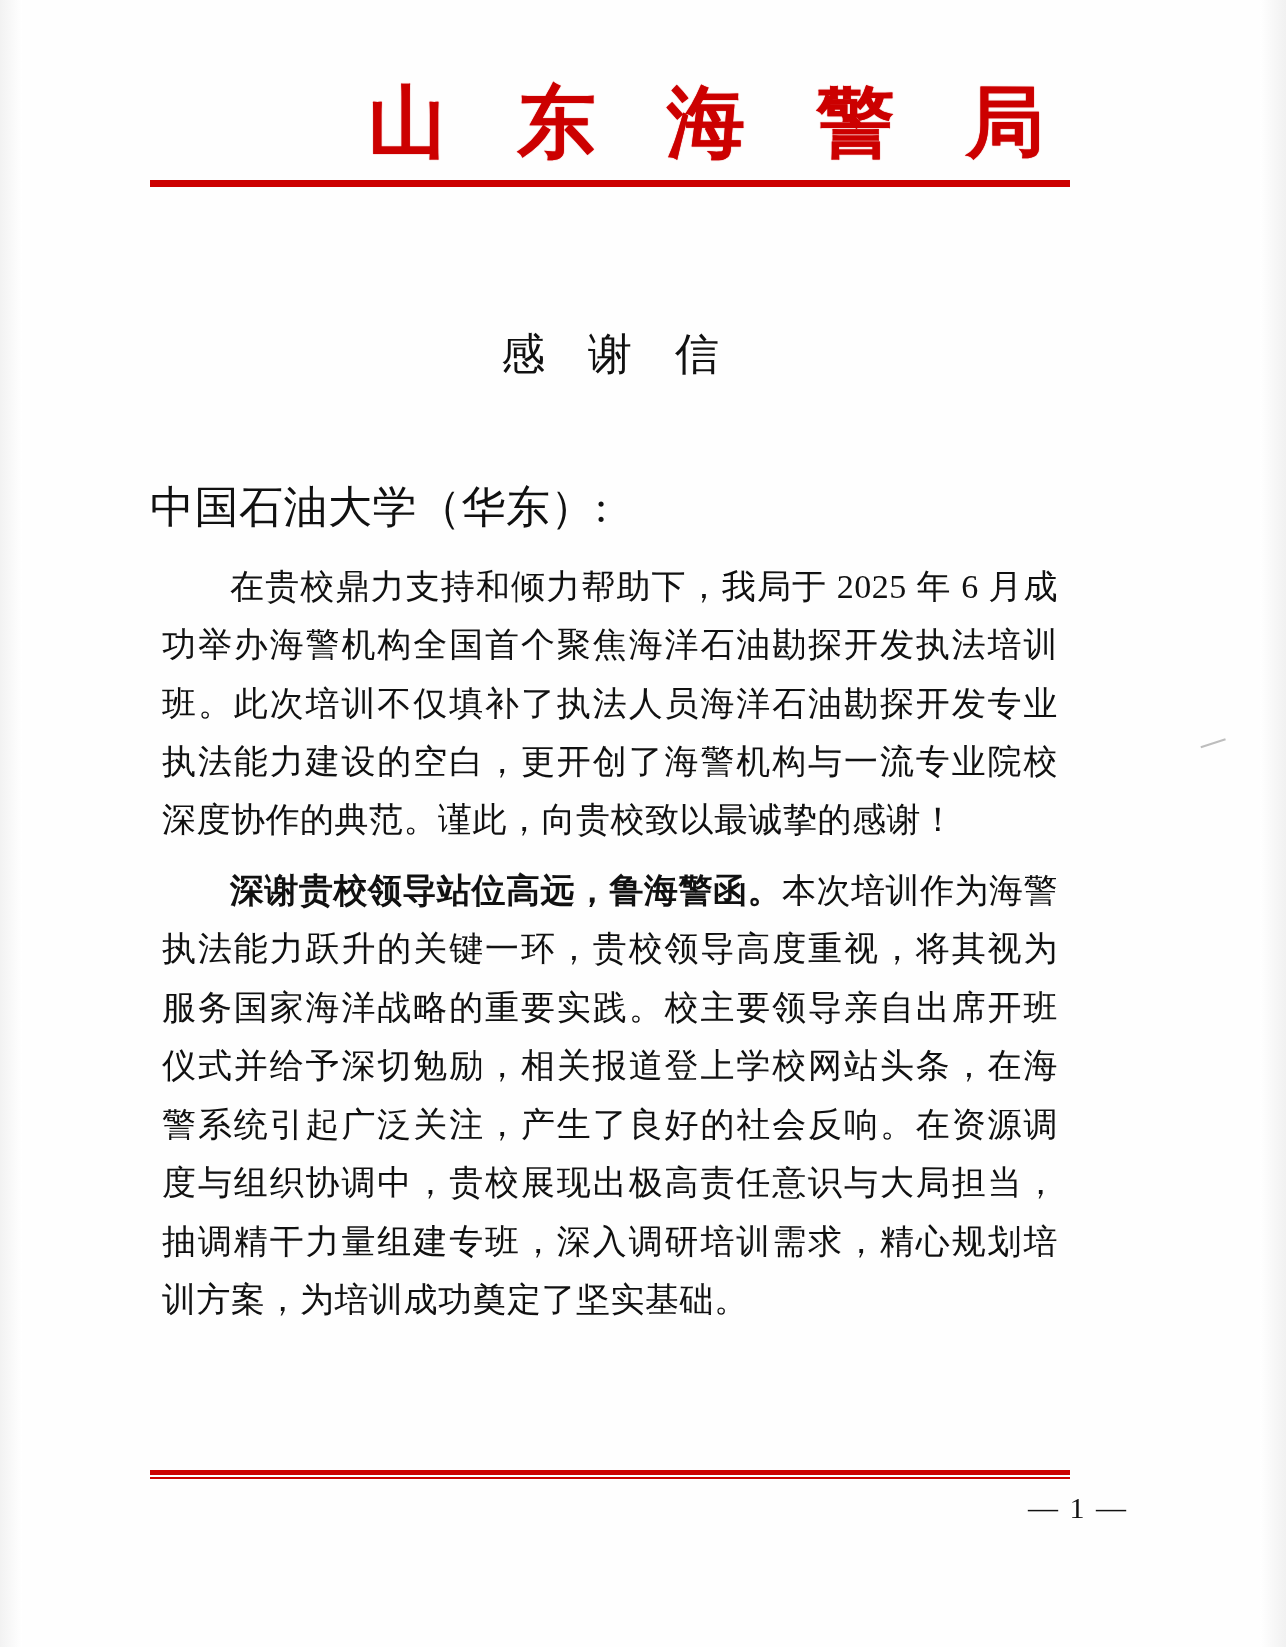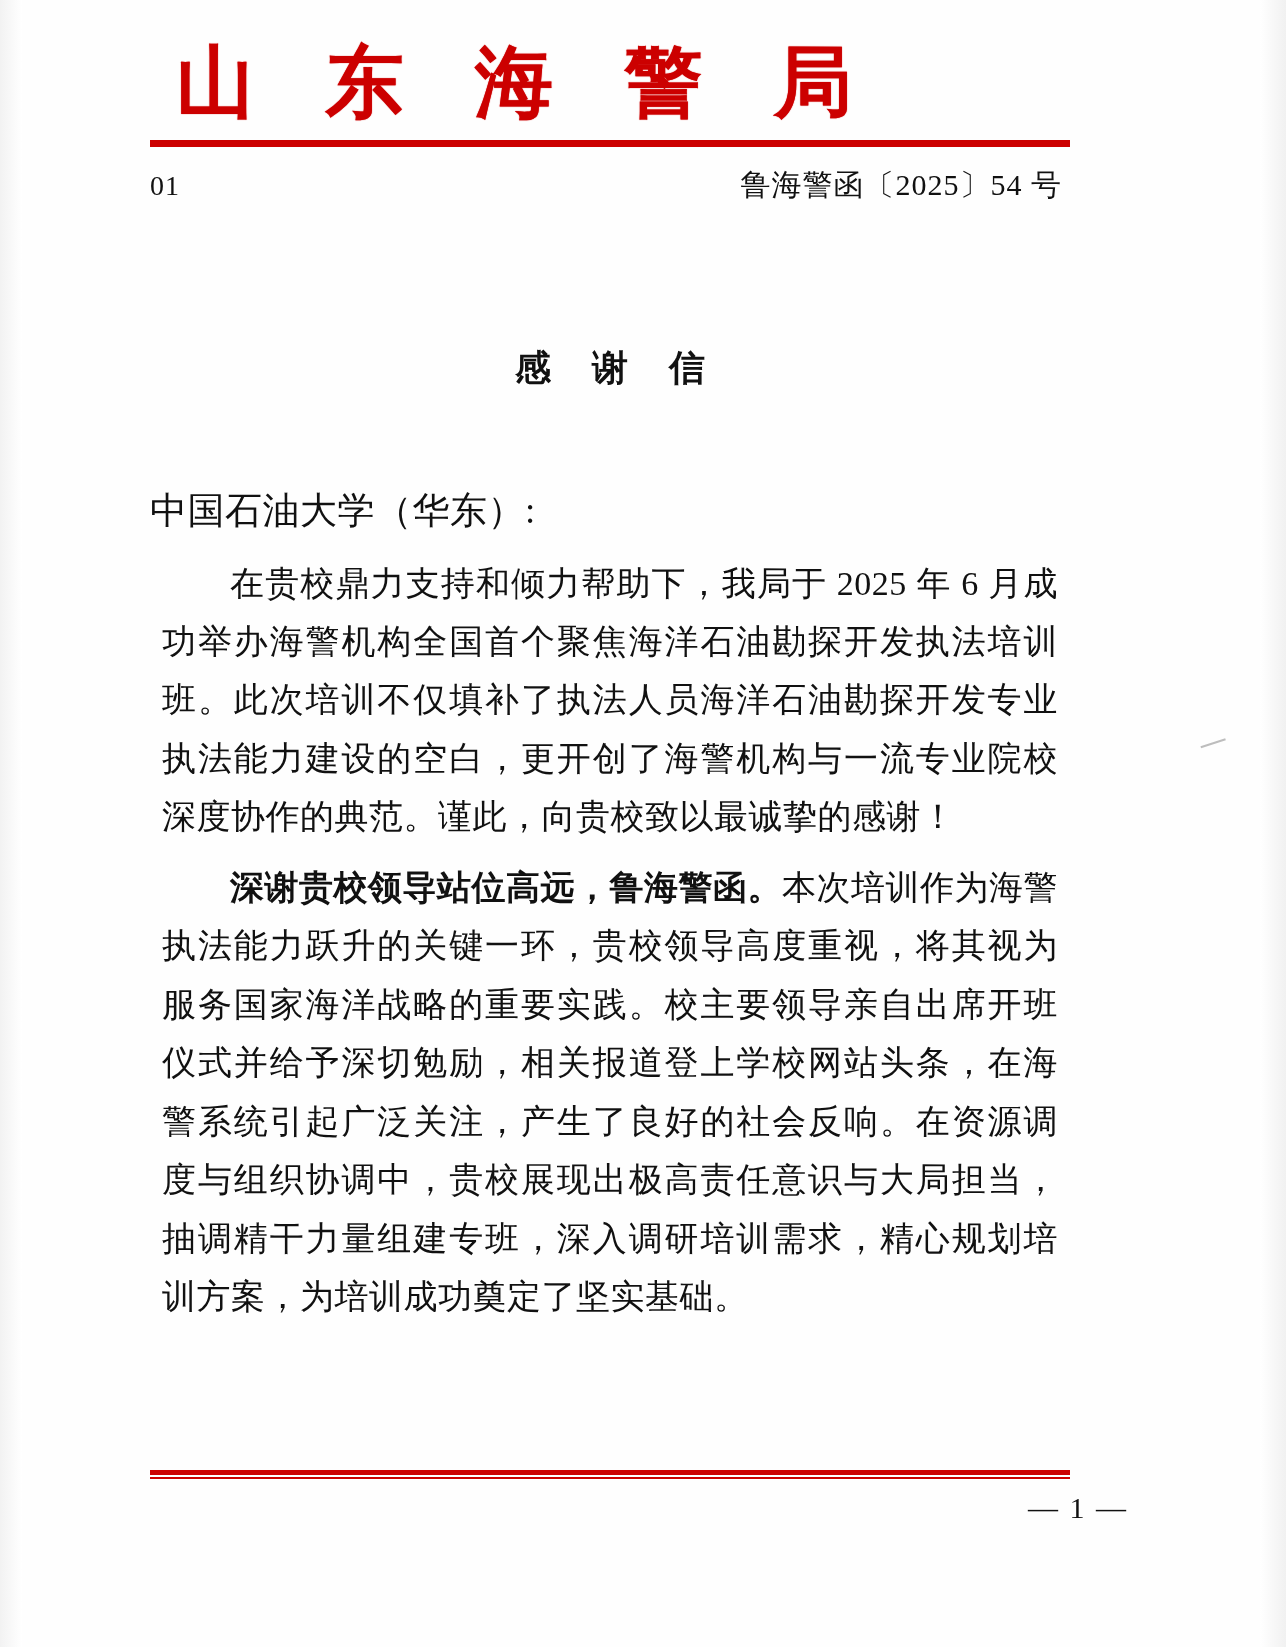--- a/index.html
+++ b/index.html
@@ -43,22 +43,22 @@
 
   .content {
     position: absolute;
     left: 150px;
     top: 0;
     width: 920px;
   }
 
   
   .masthead {
-    text-align: left;
-    padding-top: 42px;
+    text-align: right;
+    padding-top: 82px;
   }
   .masthead-title {
     color: #cc0000;
     font-family: "Liberation Serif", "DejaVu Serif", serif;
     font-weight: bold;
     font-size: 78px;
     letter-spacing: 26px;
     text-indent: 26px;
     line-height: 1.05;
     white-space: nowrap;
@@ -96,38 +96,38 @@
   }
   .doc-meta .doc-no {
     color: #111;
     font-size: 30px;
     margin-right: 8px;
   }
 
   
   .letter-title {
     text-align: center;
-    font-size: 36px;
-    font-weight: bold;
+    font-size: 44px;
+    font-weight: normal;
     letter-spacing: 16px;
     text-indent: 16px;
     margin-top: 138px;
   }
 
   
   .body-text {
     margin-top: 86px;
     font-size: 34px;
     line-height: 1.72;
     letter-spacing: 0.5px;
     text-align: justify;
   }
   .salutation {
     margin: 0 0 6px 0;
-    font-size: 37px;
+    font-size: 44px;
   }
   .para {
     margin: 12px;
     text-indent: 2em;
   }
   .para .lead {
     font-weight: bold;
   }
 
   
@@ -171,24 +171,20 @@
 <div class="page">
 
   <div class="content">
 
     <div class="masthead">
       <div class="masthead-title">山 东 海 警 局</div>
     </div>
 
     <div class="red-rule"></div>
 
-    <div class="doc-meta">
-      <span class="copy-no">01</span>
-      <span class="doc-no">鲁海警函〔2025〕54 号</span>
-    </div>
 
     <div class="letter-title">感 谢 信</div>
 
     <div class="body-text">
       <p class="salutation">中国石油大学（华东）:</p>
 
       <p class="para">
         <span class="lead"></span><span>在贵校鼎力支持和倾力帮助下，我局于 2025 年 6 月成功举办海警机构全国首个聚焦海洋石油勘探开发执法培训班。此次培训不仅填补了执法人员海洋石油勘探开发专业执法能力建设的空白，更开创了海警机构与一流专业院校深度协作的典范。谨此，向贵校致以最诚挚的感谢！</span>
       </p>
 

